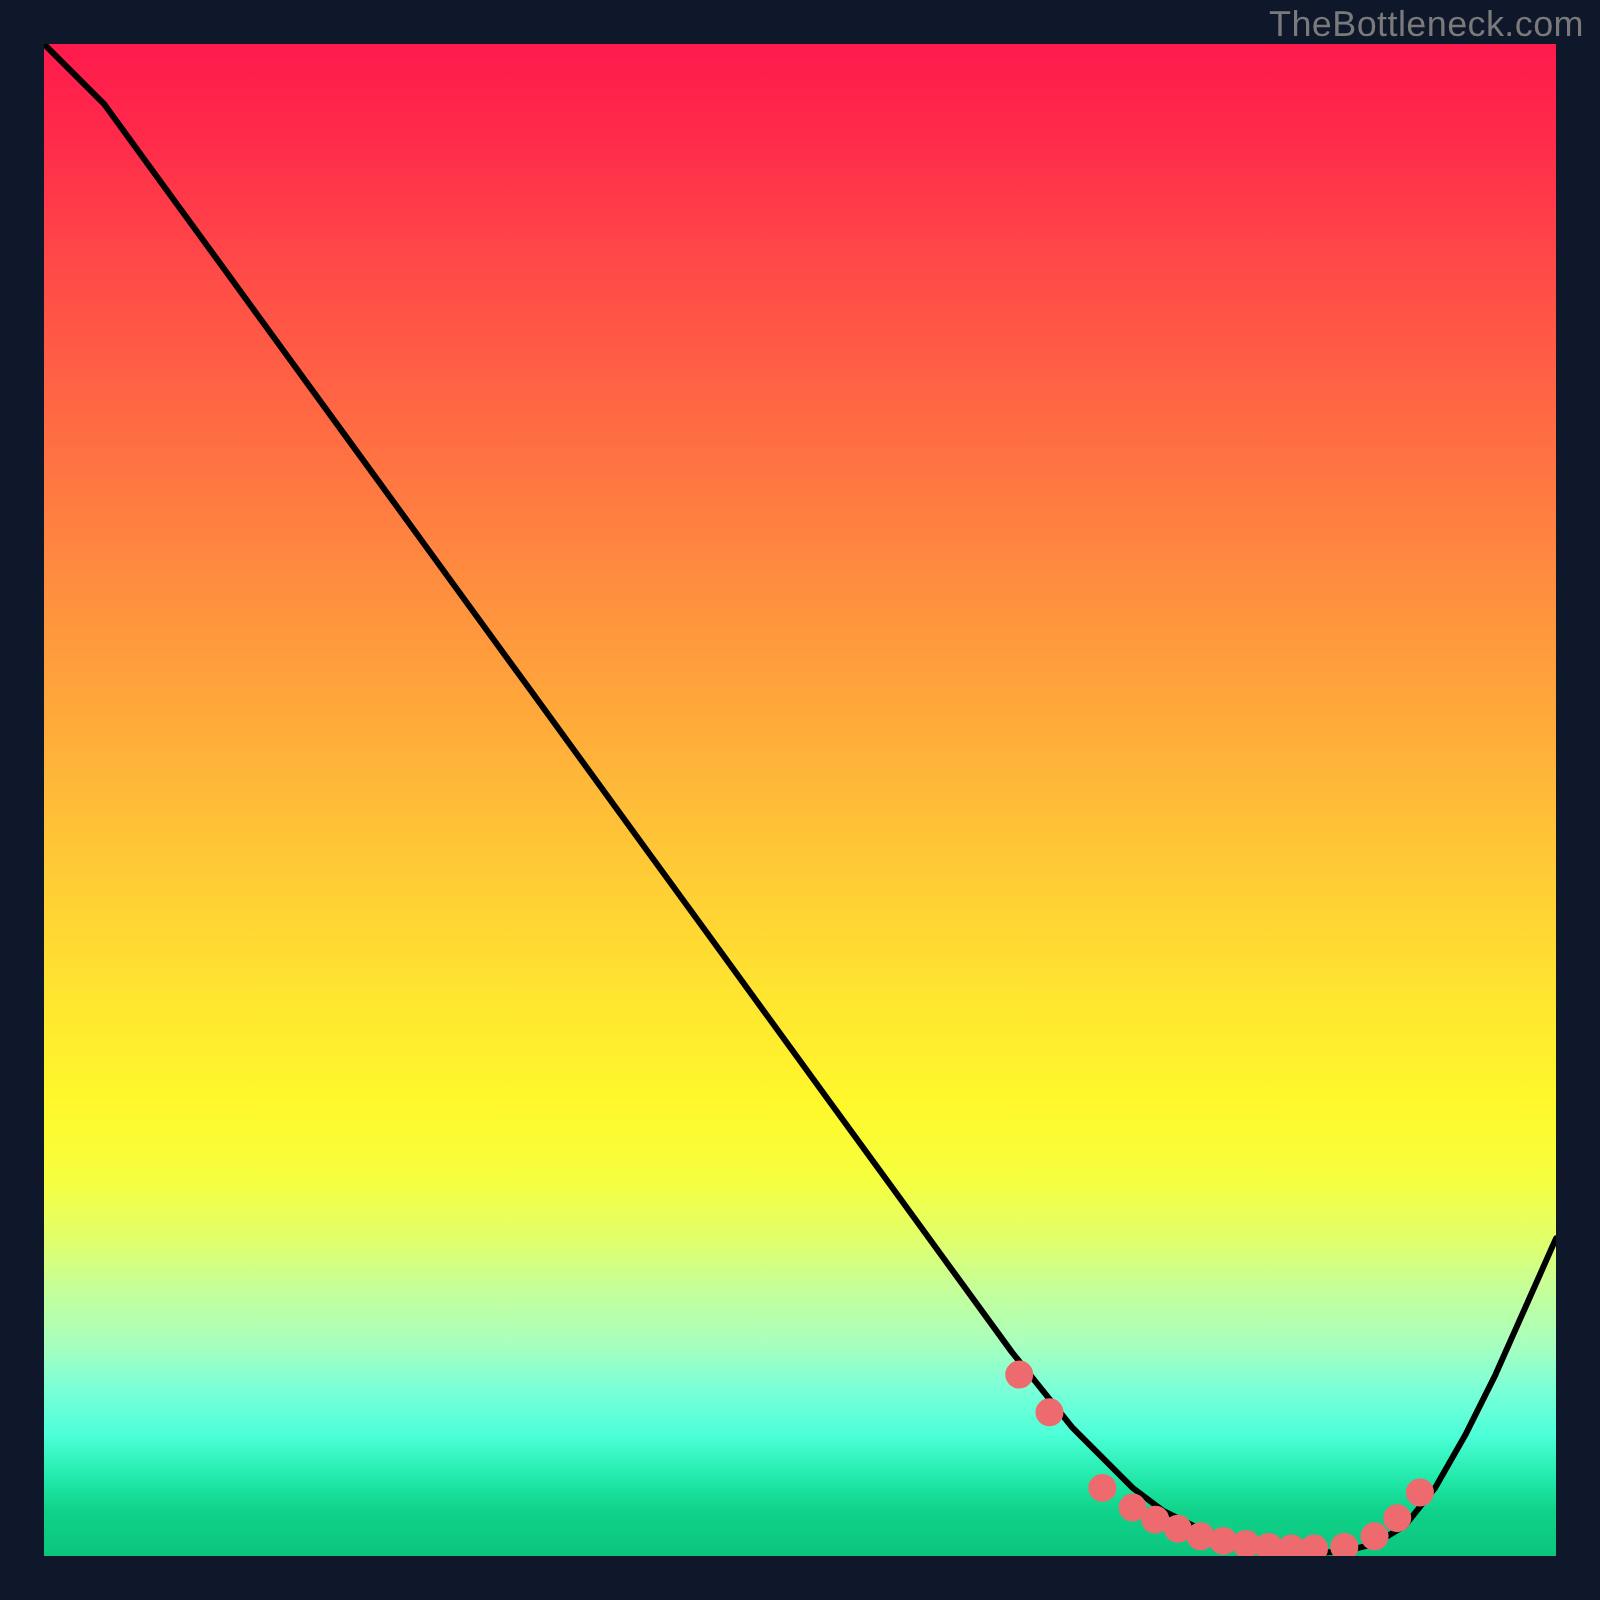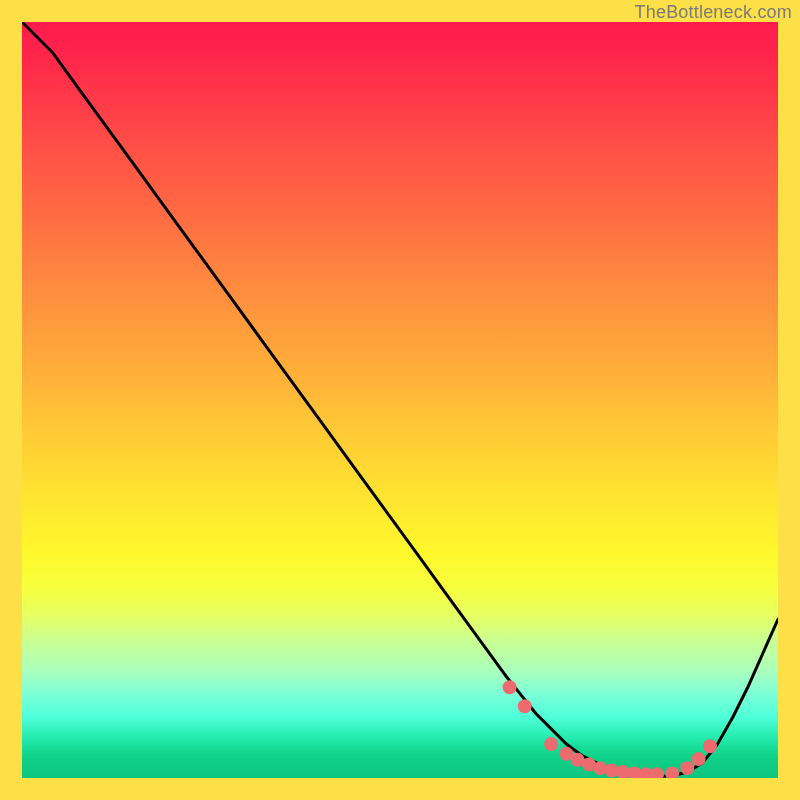--- a/index.html
+++ b/index.html
@@ -1,21 +1,21 @@
 <!DOCTYPE html>
 <html><head>
 <meta charset="utf-8">
 <style>
   * { margin: 0; padding: 0; box-sizing: border-box; }
   html, body { width: 800px; height: 800px; overflow: hidden; background: #000; }
   .chart-container {
     position: relative;
     width: 800px;
     height: 800px;
-    background: #fde047;
+    background: #0f172a;
   }
   .plot-area {
     position: absolute;
     left: 22px;
     top: 22px;
     width: 756px;
     height: 756px;
     overflow: hidden;
   }
   .gradient-bg {

